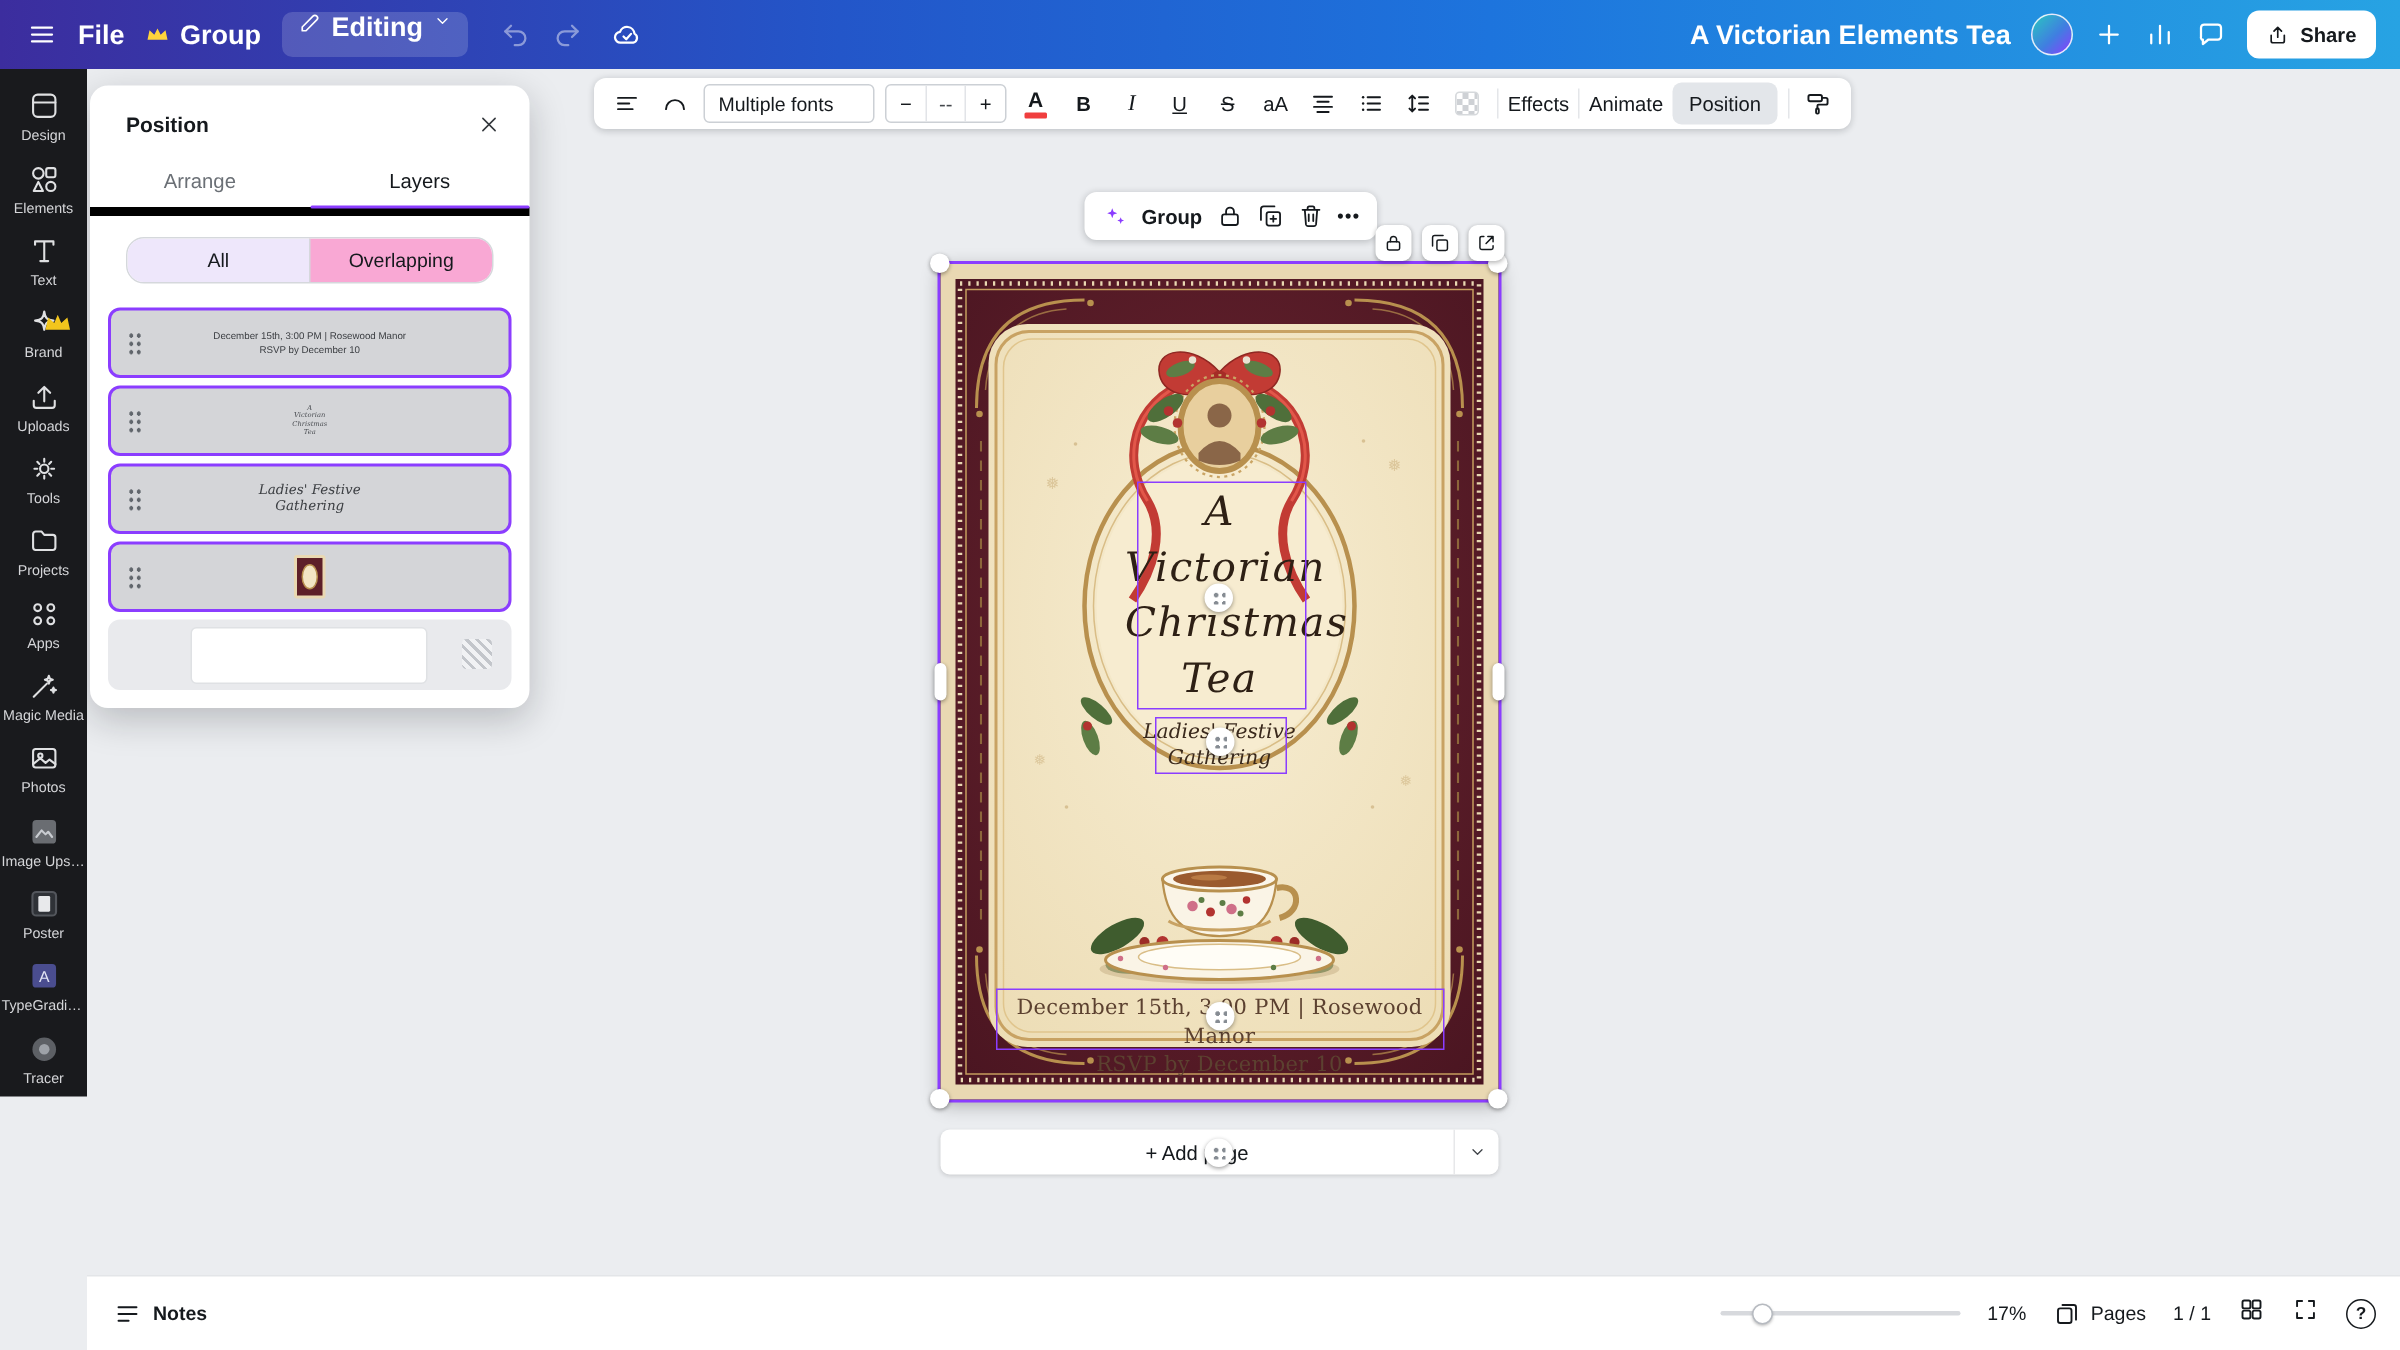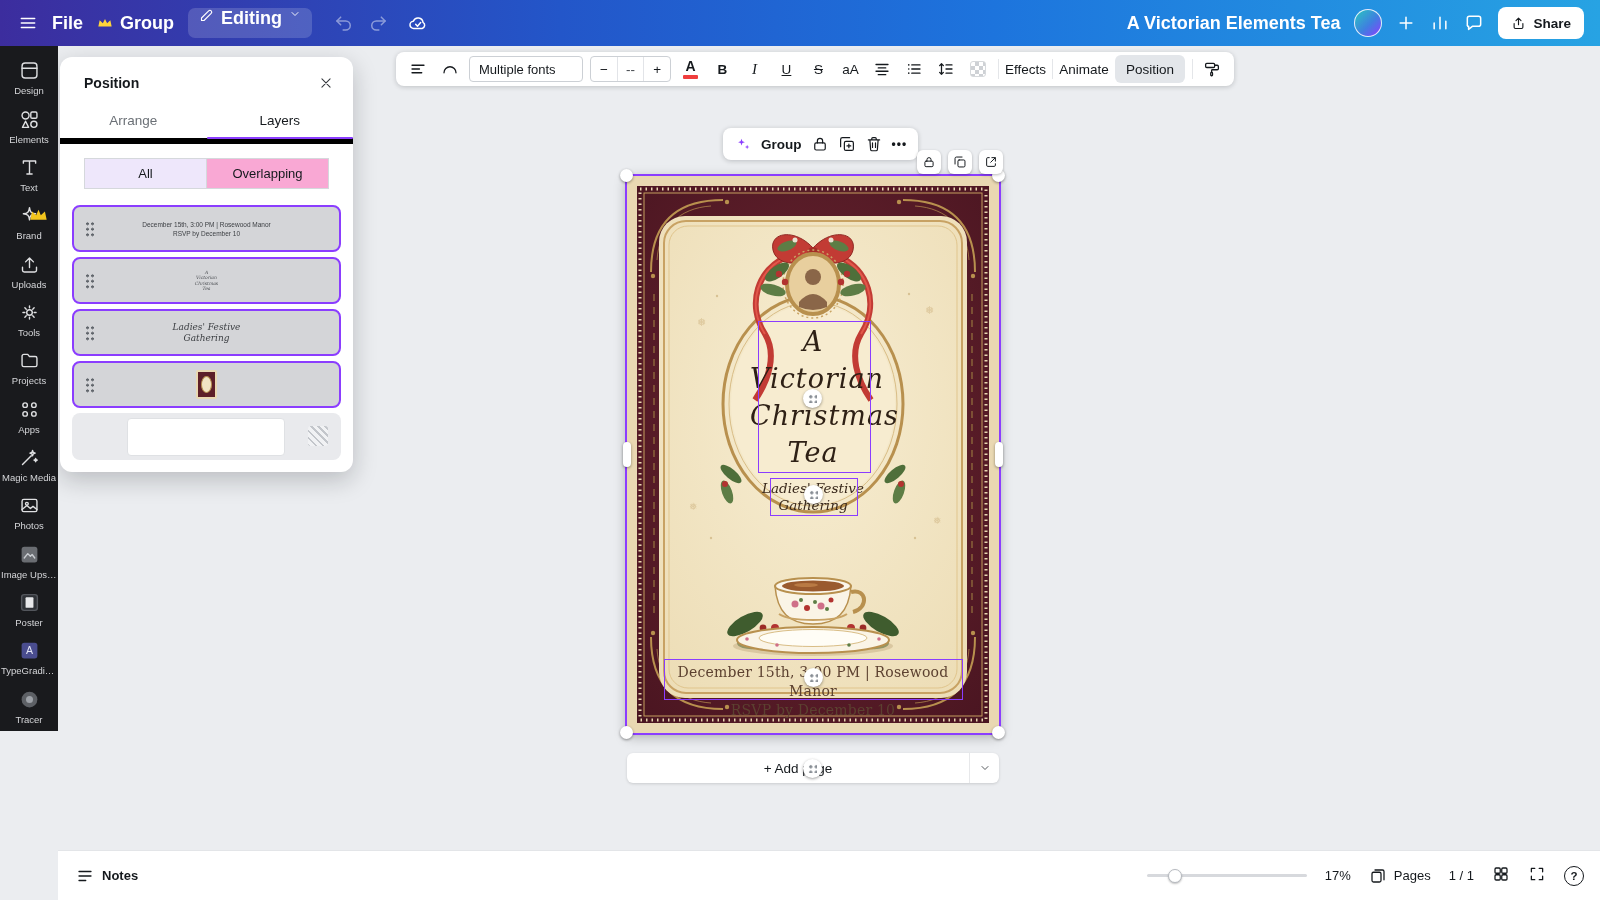--- a/index.html
+++ b/index.html
@@ -91,21 +91,21 @@
   .panel{position:absolute;left:60px;top:57px;width:293px;background:#fff;border-radius:12px;z-index:20;
     box-shadow:0 8px 24px rgba(14,19,24,.22);padding-bottom:12px}
   .panel-head{display:flex;align-items:center;justify-content:space-between;padding:15px 16px 8px 24px}
   .panel-title{font-size:14px;font-weight:700;color:#15191d}
   .panel-close{width:22px;height:22px;display:flex;align-items:center;justify-content:center;cursor:pointer}
   .panel-close svg{width:14px;height:14px;stroke:#33373c;stroke-width:1.8;stroke-linecap:round}
   .tabs{display:flex;border-bottom:6px solid #000000;margin-top:2px}
   .tab{flex:1;text-align:center;font-size:13.5px;padding:9px 0 10px;cursor:pointer;position:relative;color:#6b7076}
   .tab.active{color:#15191d;font-weight:500}
   .tab.active::after{content:"";position:absolute;left:0;right:0;bottom:-1px;height:2.5px;background:#8b3dff;border-radius:2px}
-  .seg{margin:14px 24px 0;height:31px;border:1px solid #d5d8dc;border-radius:0;display:flex;overflow:hidden}
+  .seg{margin:14px 24px 0;height:31px;border:1px solid #d5d8dc;border-radius:12px;display:flex;overflow:hidden}
   .seg-cell{flex:1;display:flex;align-items:center;justify-content:center;font-size:13px;color:#15191d;cursor:pointer;background:#f9a8d4}
   .seg-cell.sel{background:#eee7fb}
   .seg-cell + .seg-cell{border-left:1px solid #d5d8dc}
   .layers{padding:16px 12px 0;display:flex;flex-direction:column;gap:5px}
   .lay-row{height:47px;border-radius:8px;background:#d4d5d8;border:2px solid #8b3dff;position:relative;display:flex;align-items:center;justify-content:center;cursor:pointer}
   .drag-dots{position:absolute;left:11px;top:50%;transform:translateY(-50%);width:10px;height:16px;cursor:grab;
     background-image:radial-gradient(circle,#61666c 1.3px,transparent 1.5px);background-size:5px 5.5px}
   .lay-t1{font-size:6.5px;line-height:9px;color:#3b3e42;text-align:center;font-weight:500}
   .lay-t2{font-family:"DejaVu Serif",serif;font-style:italic;font-size:4.5px;line-height:5.5px;color:#4a4d52;text-align:center}
   .lay-t3{font-family:"DejaVu Serif",serif;font-style:italic;font-size:9px;line-height:10.5px;color:#3b3e42;text-align:center}

